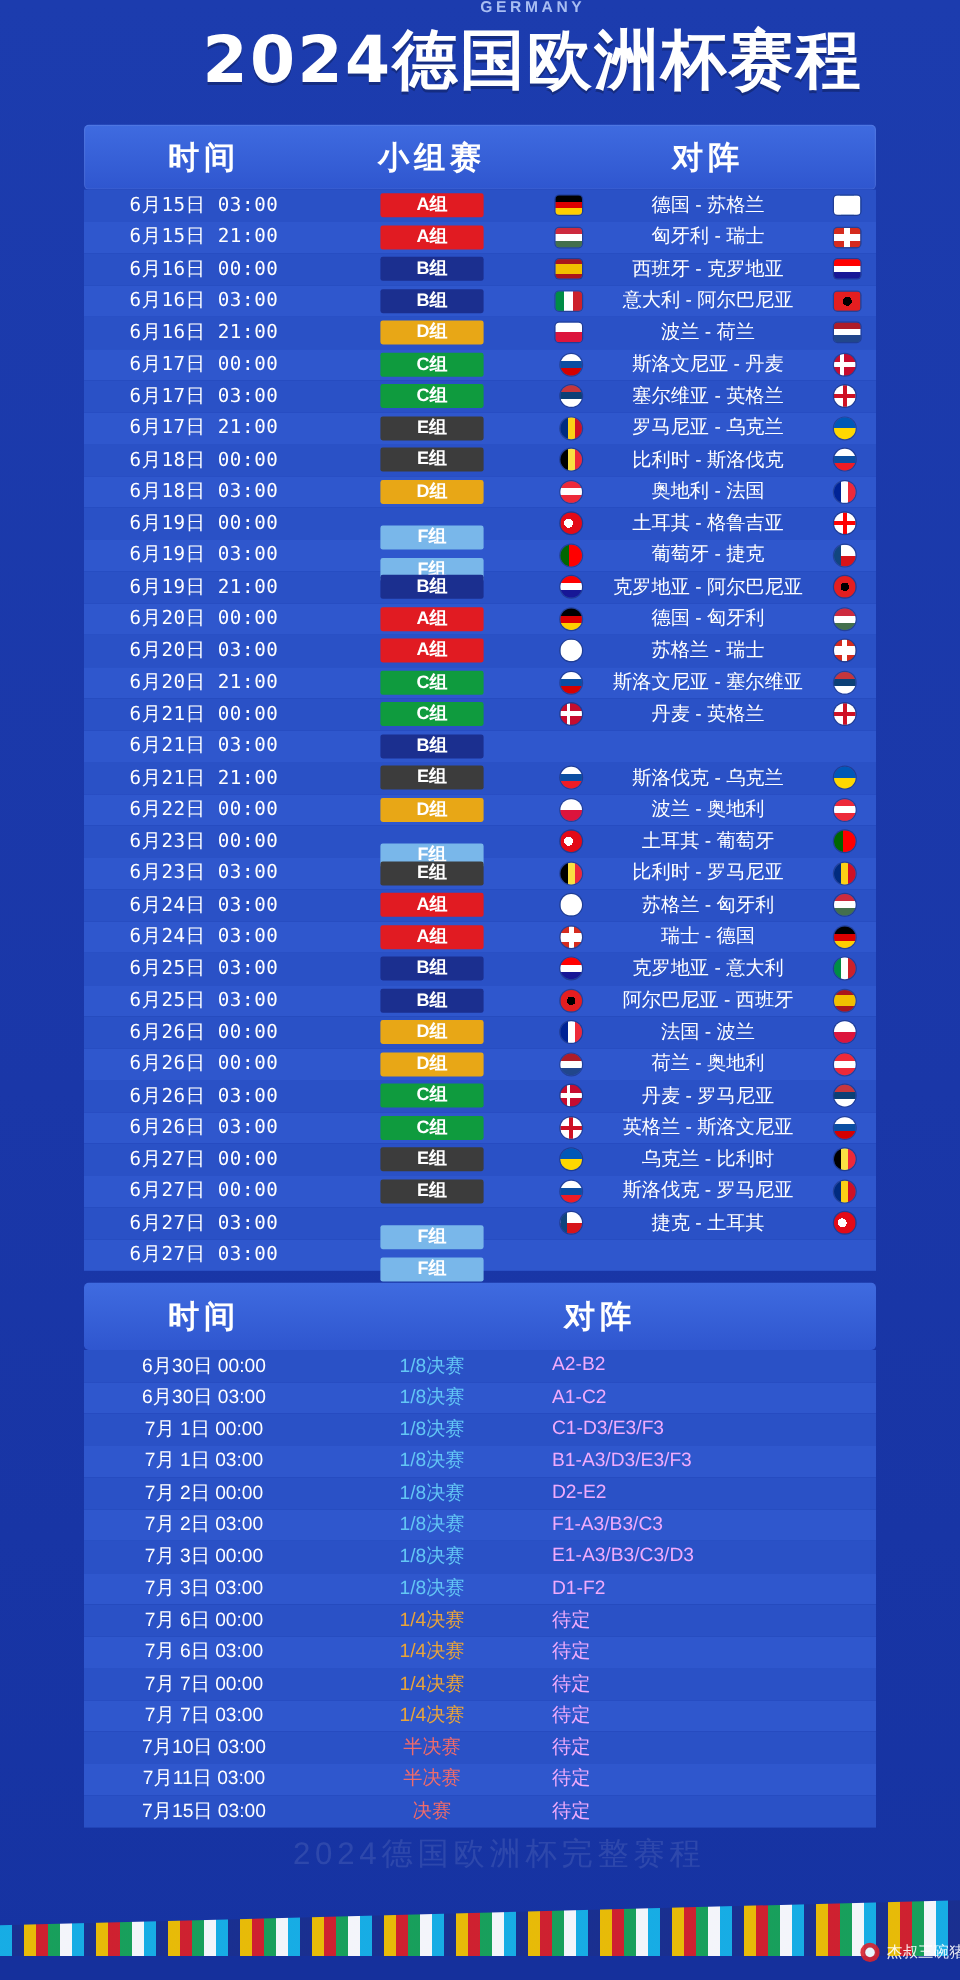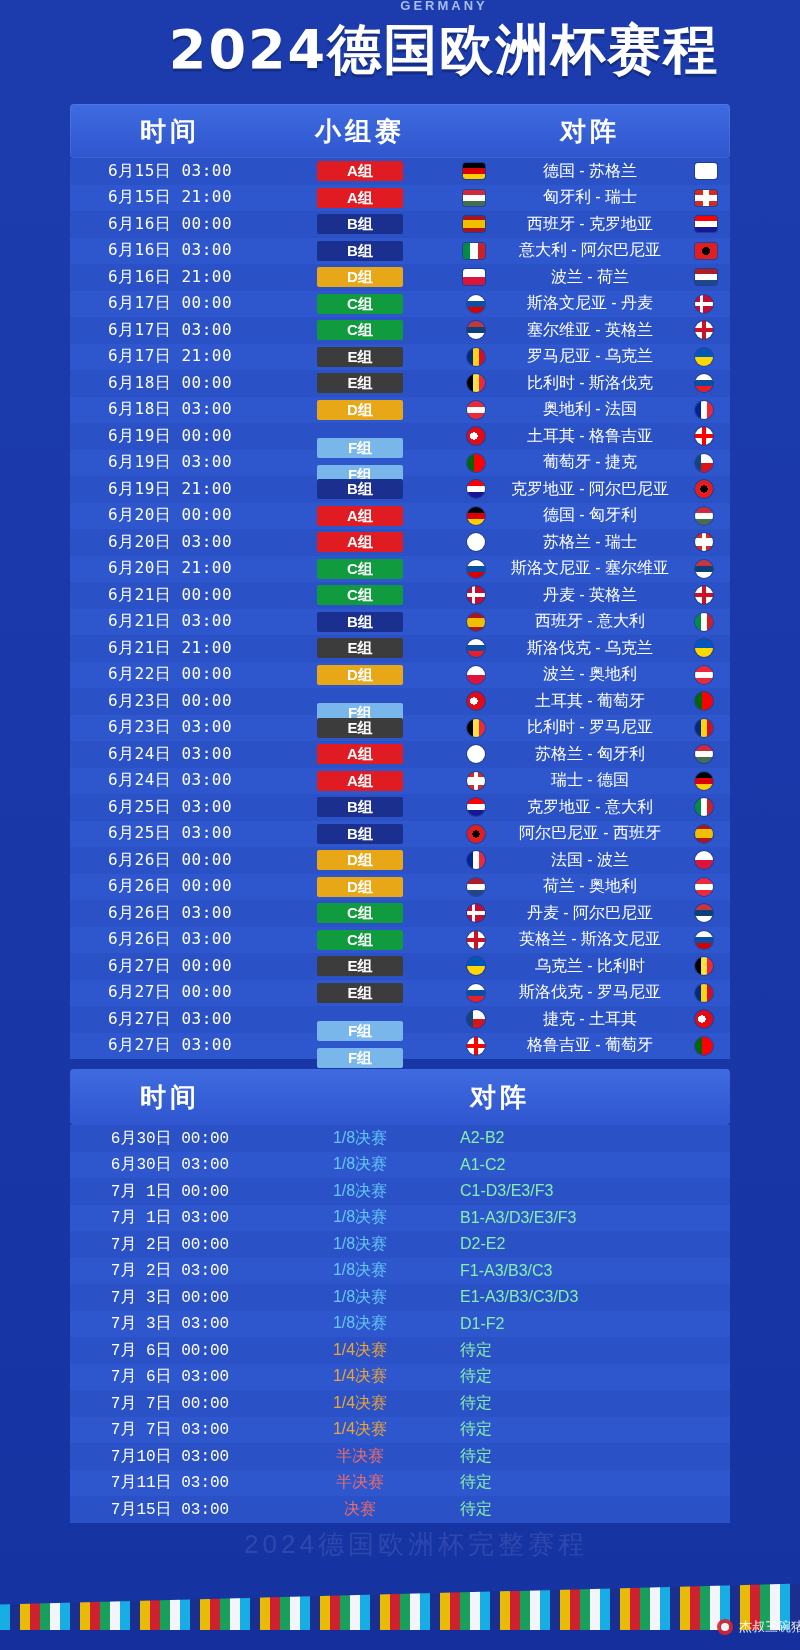--- a/index.html
+++ b/index.html
@@ -92,28 +92,28 @@
   .ko-head .c1{width:200px;text-align:center;}
   .ko-head .c2{width:180px;text-align:center;}
   .ko-head .c3{flex:1;text-align:center;}
   .ko-head span{font-size:26px;font-weight:bold;color:#fff;letter-spacing:4px;}
   .korow{
     display:flex;align-items:center;height:26.5px;background:#2a51c6;
   }
   .korow.alt{background:#2f57cd;}
   .korow .time{
     width:200px;text-align:center;color:#fff;font-size:16px;
-    font-family:Liberation Mono, monospace;
+    font-family:Liberation Sans, sans-serif;
   }
   .korow .stage{width:180px;text-align:center;font-size:16px;}
   .st-8{color:#63c6f5;}
   .st-4{color:#e9a43a;}
   .st-2{color:#ef6b6b;}
   .st-1{color:#ef6b6b;}
-  .korow .pair{flex:1;color:#86efac;font-size:16px;padding-left:10px;}
+  .korow .pair{flex:1;color:#f0abfc;font-size:16px;padding-left:10px;}
   
   .bottom{
     position:absolute;left:0;bottom:0;width:800px;height:72px;
     overflow:hidden;
   }
   .ribbon{
     position:absolute;left:0;bottom:0;width:800px;height:56px;
     background:
       repeating-linear-gradient(90deg,
         #17b3e8 0 10px,#1a2f8f 10px 20px,#f2c200 20px 30px,
@@ -351,25 +351,20 @@
             <span class="flag rnd" style="background: linear-gradient(90deg, transparent 30%, rgb(255, 255, 255) 30%, rgb(255, 255, 255) 46%, transparent 46%) 0% 0% / cover, linear-gradient(transparent 38%, rgb(255, 255, 255) 38%, rgb(255, 255, 255) 60%, transparent 60%), rgb(198, 12, 48);"></span>
             <span class="teams">丹麦 - 英格兰</span>
             <span class="flag rnd" style="background: linear-gradient(90deg, transparent 40%, rgb(206, 17, 36) 40%, rgb(206, 17, 36) 60%, transparent 60%) 0% 0% / cover, linear-gradient(transparent 40%, rgb(206, 17, 36) 40%, rgb(206, 17, 36) 60%, transparent 60%), rgb(255, 255, 255);"></span>
           </div>
         </div>
         <div class="row alt">
           <div class="time">6月21日 03:00</div>
           <div class="grp">
             <b class="g-B">B组</b>
           </div>
-          <div class="match">
-            <span class="flag rnd" style="background: linear-gradient(rgb(170, 21, 27) 0px, rgb(170, 21, 27) 25%, rgb(241, 191, 0) 25%, rgb(241, 191, 0) 75%, rgb(170, 21, 27) 75%, rgb(170, 21, 27) 100%) 0% 0% / cover;"></span>
-            <span class="teams">西班牙 - 意大利</span>
-            <span class="flag rnd" style="background: linear-gradient(90deg, rgb(0, 140, 69) 0px, rgb(0, 140, 69) 33%, rgb(255, 255, 255) 33%, rgb(255, 255, 255) 66%, rgb(205, 33, 42) 66%, rgb(205, 33, 42) 100%) 0% 0% / cover;"></span>
-          </div>
         </div>
         <div class="row">
           <div class="time">6月21日 21:00</div>
           <div class="grp">
             <b class="g-E">E组</b>
           </div>
           <div class="match">
             <span class="flag rnd" style="background: linear-gradient(rgb(255, 255, 255) 0px, rgb(255, 255, 255) 33%, rgb(11, 78, 162) 33%, rgb(11, 78, 162) 66%, rgb(238, 28, 37) 66%, rgb(238, 28, 37) 100%) 0% 0% / cover;"></span>
             <span class="teams">斯洛伐克 - 乌克兰</span>
             <span class="flag rnd" style="background: linear-gradient(rgb(0, 87, 183) 0px, rgb(0, 87, 183) 50%, rgb(255, 215, 0) 50%, rgb(255, 215, 0) 100%) 0% 0% / cover;"></span>
@@ -474,21 +469,21 @@
             <span class="flag rnd" style="background: linear-gradient(rgb(237, 41, 57) 0px, rgb(237, 41, 57) 33%, rgb(255, 255, 255) 33%, rgb(255, 255, 255) 66%, rgb(237, 41, 57) 66%, rgb(237, 41, 57) 100%) 0% 0% / cover;"></span>
           </div>
         </div>
         <div class="row">
           <div class="time">6月26日 03:00</div>
           <div class="grp">
             <b class="g-C">C组</b>
           </div>
           <div class="match">
             <span class="flag rnd" style="background: linear-gradient(90deg, transparent 30%, rgb(255, 255, 255) 30%, rgb(255, 255, 255) 46%, transparent 46%) 0% 0% / cover, linear-gradient(transparent 38%, rgb(255, 255, 255) 38%, rgb(255, 255, 255) 60%, transparent 60%), rgb(198, 12, 48);"></span>
-            <span class="teams">丹麦 - 阿尔巴尼亚</span>
+            <span class="teams">丹麦 - 罗马尼亚</span>
             <span class="flag rnd" style="background: linear-gradient(rgb(198, 54, 60) 0px, rgb(198, 54, 60) 33%, rgb(12, 64, 118) 33%, rgb(12, 64, 118) 66%, rgb(255, 255, 255) 66%, rgb(255, 255, 255) 100%) 0% 0% / cover;"></span>
           </div>
         </div>
         <div class="row alt">
           <div class="time">6月26日 03:00</div>
           <div class="grp">
             <b class="g-C">C组</b>
           </div>
           <div class="match">
             <span class="flag rnd" style="background: linear-gradient(90deg, transparent 40%, rgb(206, 17, 36) 40%, rgb(206, 17, 36) 60%, transparent 60%) 0% 0% / cover, linear-gradient(transparent 40%, rgb(206, 17, 36) 40%, rgb(206, 17, 36) 60%, transparent 60%), rgb(255, 255, 255);"></span>
@@ -526,25 +521,20 @@
           <div class="match">
             <span class="flag rnd" style="background: linear-gradient(90deg, rgb(17, 69, 126) 0px, rgb(17, 69, 126) 32%, transparent 32%) 0% 0% / cover, linear-gradient(rgb(255, 255, 255) 0px, rgb(255, 255, 255) 50%, rgb(215, 20, 26) 50%, rgb(215, 20, 26) 100%);"></span>
             <span class="teams">捷克 - 土耳其</span>
             <span class="flag rnd" style="background: radial-gradient(circle at 38% 50%, rgb(255, 255, 255) 0px, rgb(255, 255, 255) 26%, transparent 26%) 0% 0% / cover, rgb(227, 10, 23);"></span>
           </div>
         </div>
         <div class="row alt">
           <div class="time">6月27日 03:00</div>
           <div class="grp">
             <b class="g-F">F组</b>
-          </div>
-          <div class="match">
-            <span class="flag rnd" style="background: linear-gradient(90deg, transparent 40%, rgb(255, 0, 0) 40%, rgb(255, 0, 0) 60%, transparent 60%) 0% 0% / cover, linear-gradient(transparent 40%, rgb(255, 0, 0) 40%, rgb(255, 0, 0) 60%, transparent 60%), rgb(255, 255, 255);"></span>
-            <span class="teams">格鲁吉亚 - 葡萄牙</span>
-            <span class="flag rnd" style="background: linear-gradient(90deg, rgb(0, 102, 0) 0px, rgb(0, 102, 0) 40%, rgb(255, 0, 0) 40%, rgb(255, 0, 0) 100%) 0% 0% / cover;"></span>
           </div>
         </div>
       </div>
 
     <div class="ko-head">
       <div class="c1"><span>时间</span></div>
       <div class="c3"><span>对阵</span></div>
     </div>
 
     <div class="rows" id="ko-rows">

